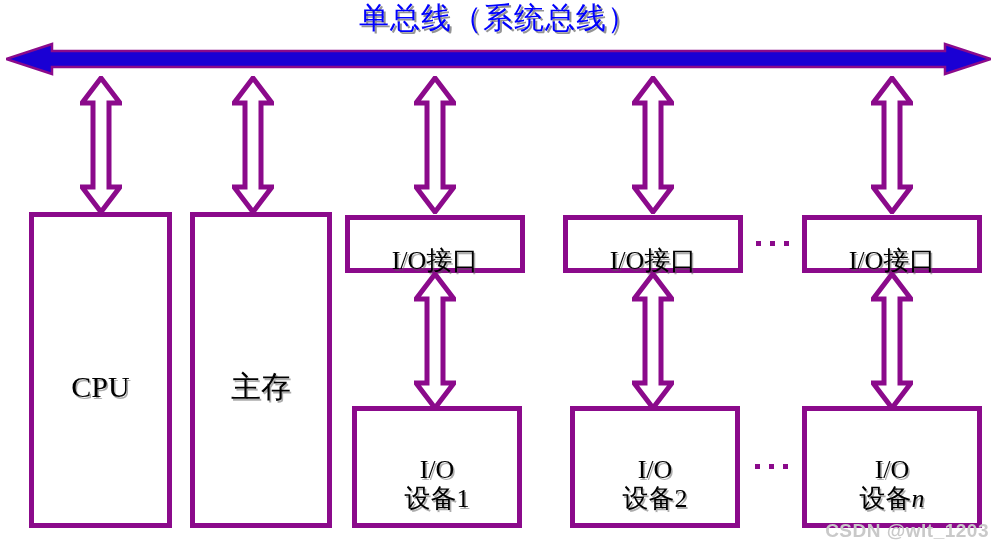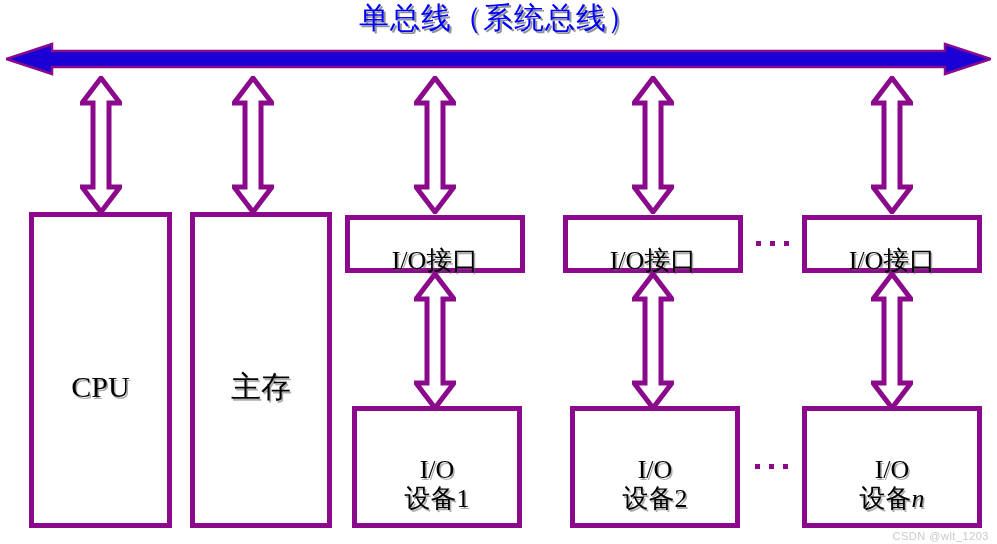--- a/index.html
+++ b/index.html
@@ -80,24 +80,25 @@
     height: 5px;
     background: #8b0a8b;
   }
 
   
   .watermark {
     position: absolute;
     right: 8px;
     bottom: 2px;
     font-family: "Liberation Sans", sans-serif;
-    font-size: 11px;
+    font-size: 19px;
     color: #c9c9c9;
     letter-spacing: 0.5px;
     white-space: nowrap;
+    font-weight: bold;
   }
 </style>
 </head>
 <body>
 
 <div id="canvas">
 
   <div class="title">单总线（系统总线）</div>
 
   <div class="bus">

